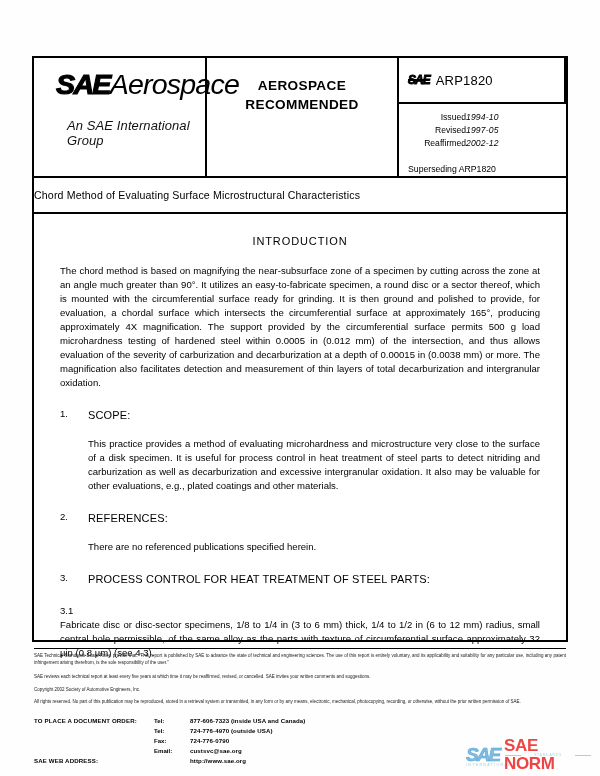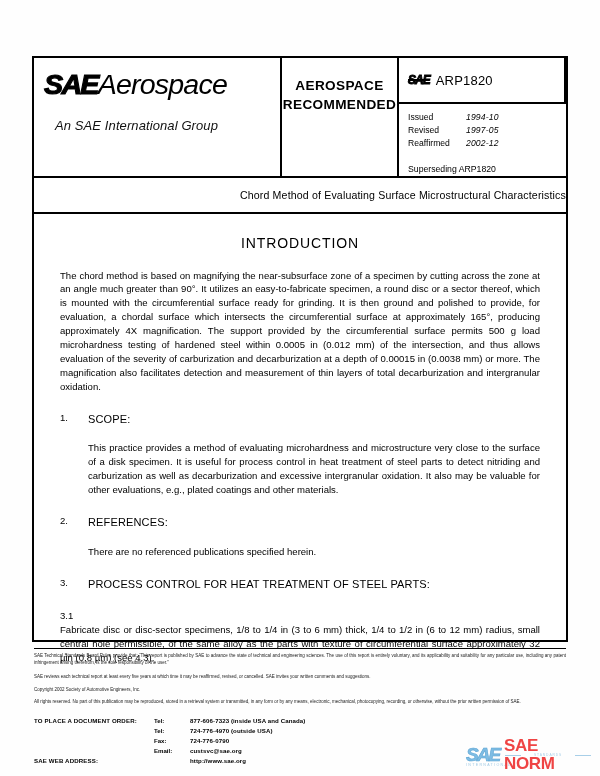--- a/index.html
+++ b/index.html
@@ -31,23 +31,23 @@
     background: #fff;
   }
 
   
   .hdr {
     display: flex;
     height: 120px;
     border-bottom: 2.5px solid #000;
   }
   .hdr-logo {
-    width: 248px;
+    width: 173px;
     border-right: 2.5px solid #000;
-    padding: 14px 0 0 10px;
+    padding: 14px 0 0 22px;
     position: relative;
   }
   .sae-wordmark {
     font-family: "Liberation Sans", sans-serif;
     font-weight: bold;
     font-size: 27px;
     font-style: italic;
     letter-spacing: -1.6px;
     line-height: 1;
     display: inline-block;
@@ -128,47 +128,47 @@
     font-size: 10.6px;
     line-height: 1.55;
   }
   .hdr-dates {
     flex: 1;
     padding: 7px 0 0 9px;
     font-size: 8.6px;
     line-height: 1.5;
   }
   .date-row { display: flex; }
-  .date-lbl { width: 58px; }
+  .date-lbl { width: 58px; text-align: right; }
   .date-val { letter-spacing: 0.15px; font-style: italic; }
   .superseding {
     margin-top: 13px;
     font-size: 8.7px;
   }
 
   
   .title-band {
     height: 36px;
     border-bottom: 2.5px solid #000;
     display: flex;
     align-items: center;
-    justify-content: flex-end;
+    justify-content: flex-start;
     font-size: 10.6px;
     letter-spacing: 0.15px;
   }
 
   
   .body-area {
     padding: 19px 26px 0 26px;
     font-size: 9.55px;
     line-height: 1.465;
   }
   .intro-head {
     text-align: center;
-    font-size: 14px;
+    font-size: 11px;
     letter-spacing: 0.9px;
     margin-bottom: 15px;
   }
   .intro-p {
     text-align: justify;
     margin: 0;
   }
   .sec {
     display: flex;
     margin-top: 17px;

